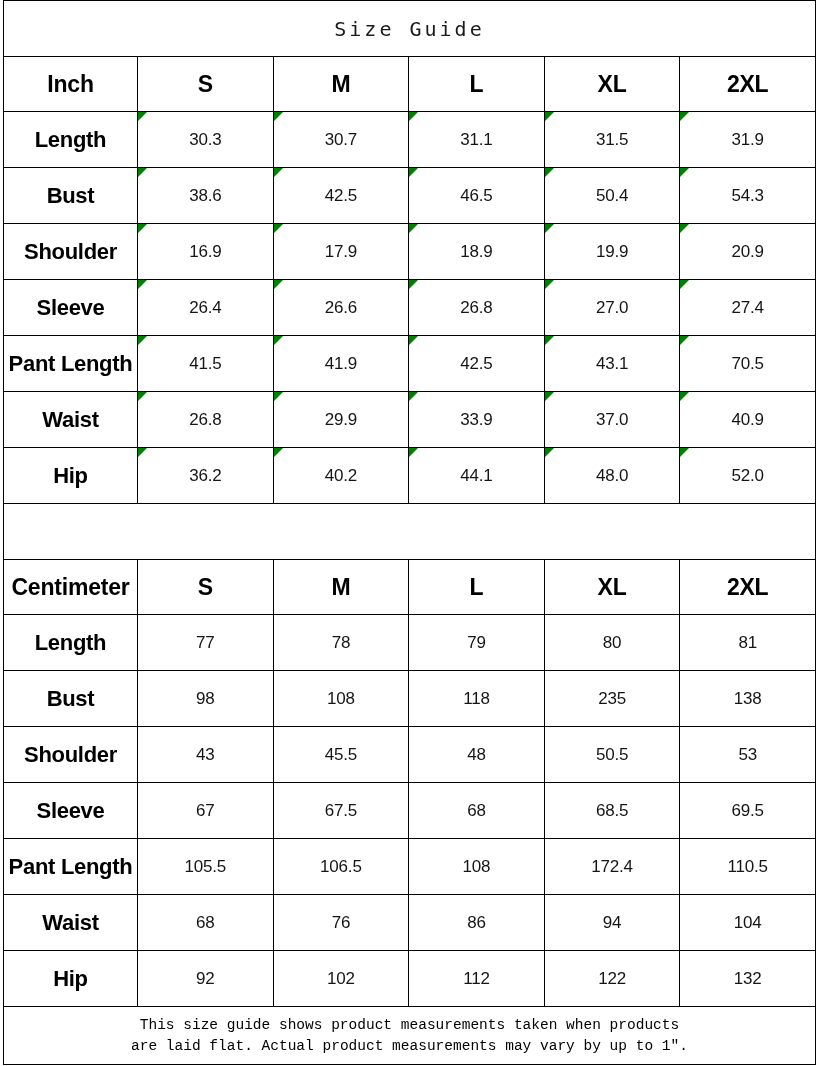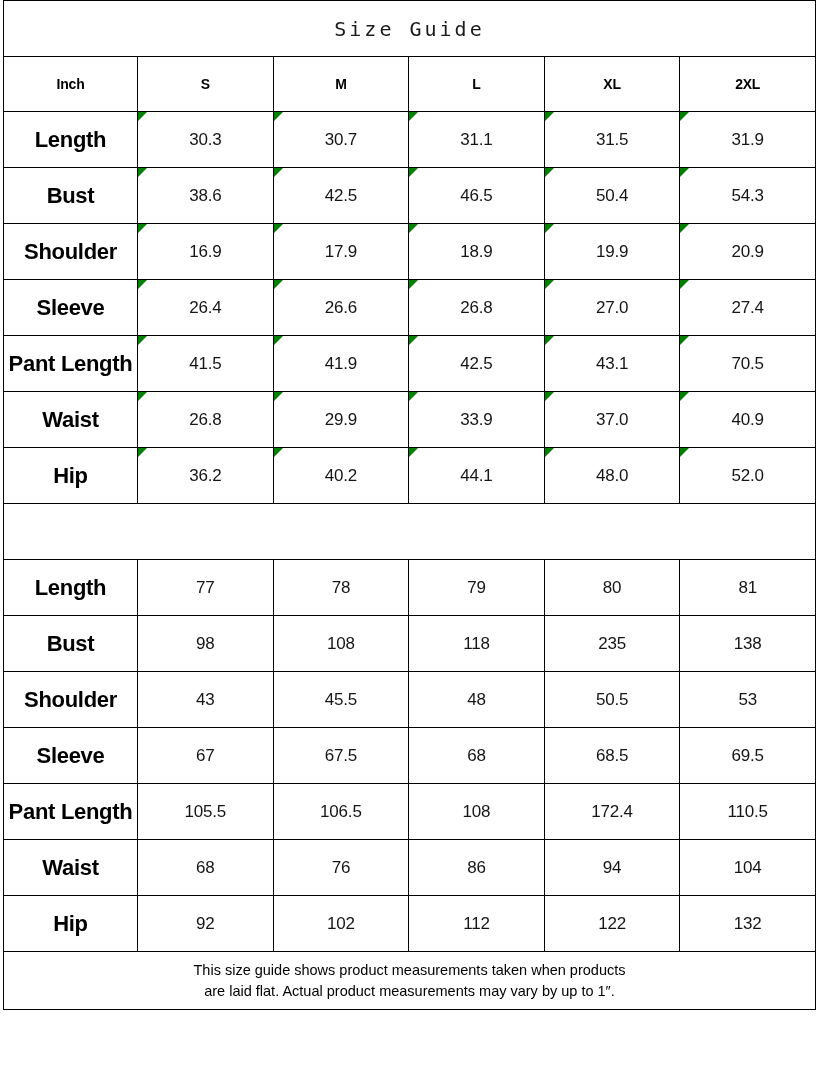--- a/index.html
+++ b/index.html
@@ -50,21 +50,21 @@
     font-size: 20px;
     letter-spacing: 3px;
     font-weight: 400;
     color: #1a1a1a;
   }
 
   
   .hdr-cell {
     height: 54px;
     font-weight: bold;
-    font-size: 14px;
+    font-size: 23px;
     letter-spacing: -0.2px;
   }
 
   
   .row-label {
     height: 55px;
     font-weight: bold;
     font-size: 22px;
     letter-spacing: -0.3px;
   }
@@ -90,21 +90,21 @@
   }
 
   
   .spacer-cell {
     height: 55px;
   }
 
   
   .footer-cell {
     height: 57px;
-    font-family: Liberation Sans, sans-serif;
+    font-family: Liberation Mono, monospace;
     font-size: 14.5px;
     line-height: 21px;
     color: #000000;
     padding: 4px 10px;
   }
   .footer-cell .line {
     display: block;
     white-space: pre;
   }
 </style>
@@ -191,20 +191,28 @@
         <td class="data-cell flagged">40.2</td>
         <td class="data-cell flagged">44.1</td>
         <td class="data-cell flagged">48.0</td>
         <td class="data-cell flagged">52.0</td>
       </tr>
 
       <tr>
         <td class="spacer-cell" colspan="6"></td>
       </tr>
 
+      <tr>
+        <td class="hdr-cell">Centimeter</td>
+        <td class="hdr-cell">S</td>
+        <td class="hdr-cell">M</td>
+        <td class="hdr-cell">L</td>
+        <td class="hdr-cell">XL</td>
+        <td class="hdr-cell">2XL</td>
+      </tr>
 
       <tr>
         <td class="row-label">Length</td>
         <td class="data-cell">77</td>
         <td class="data-cell">78</td>
         <td class="data-cell">79</td>
         <td class="data-cell">80</td>
         <td class="data-cell">81</td>
       </tr>
       <tr>

